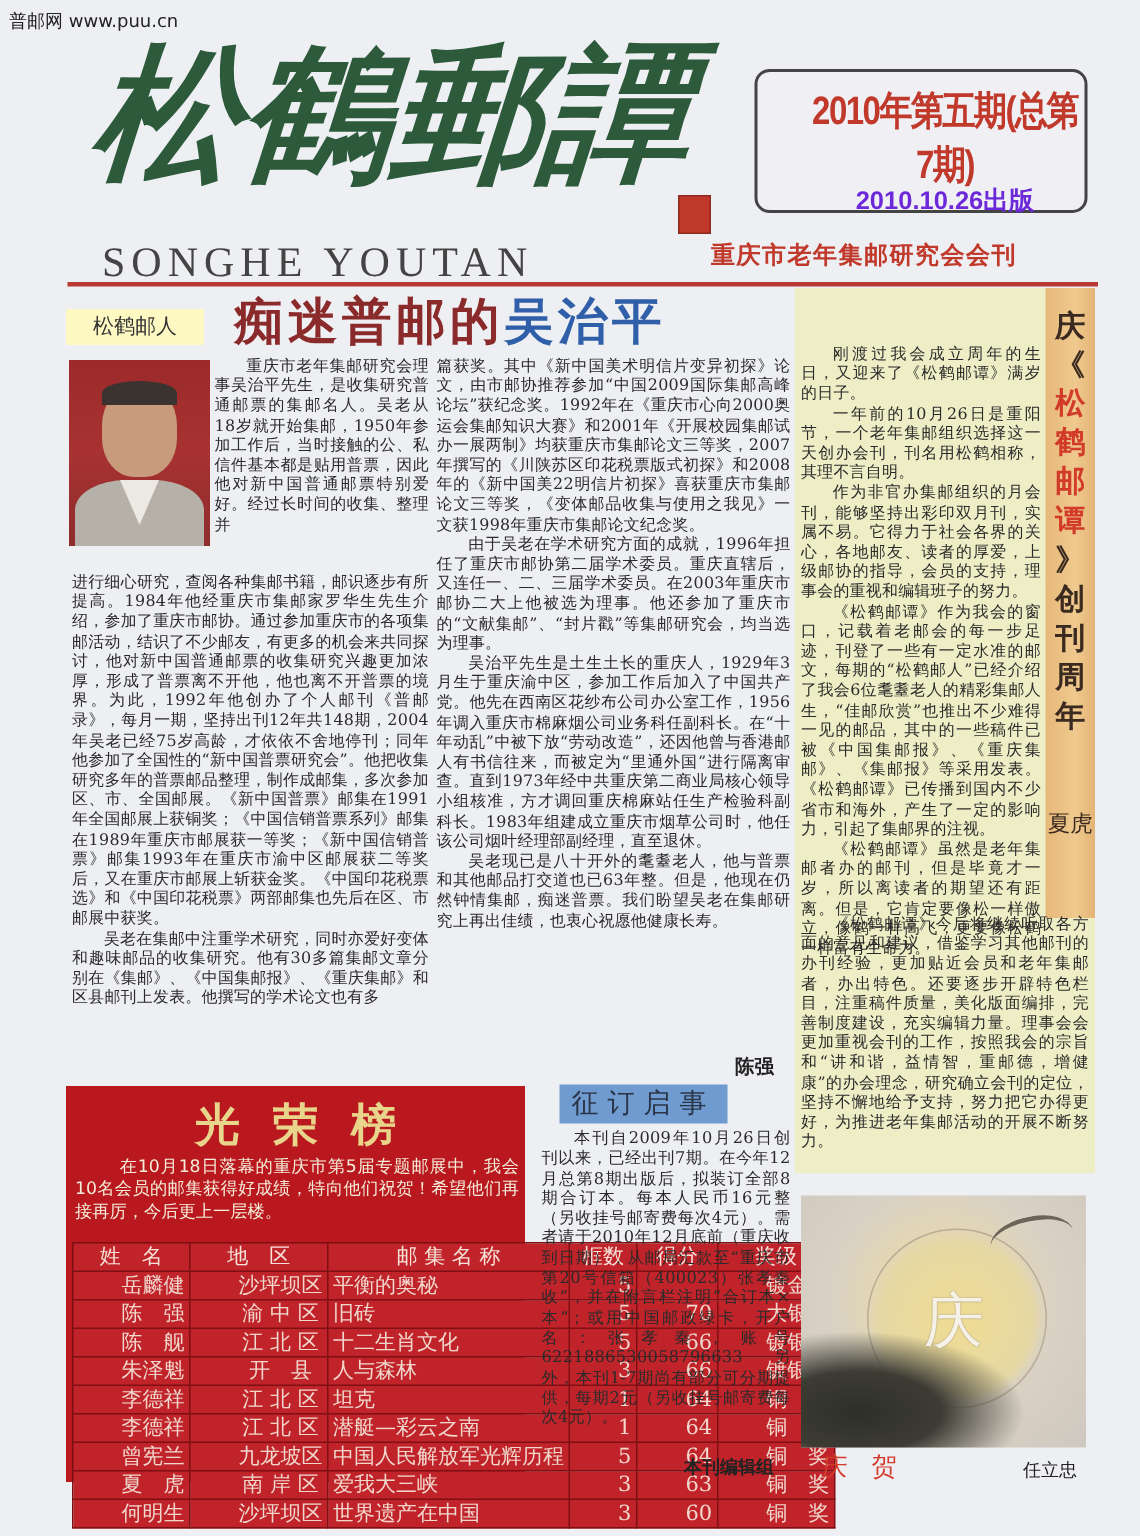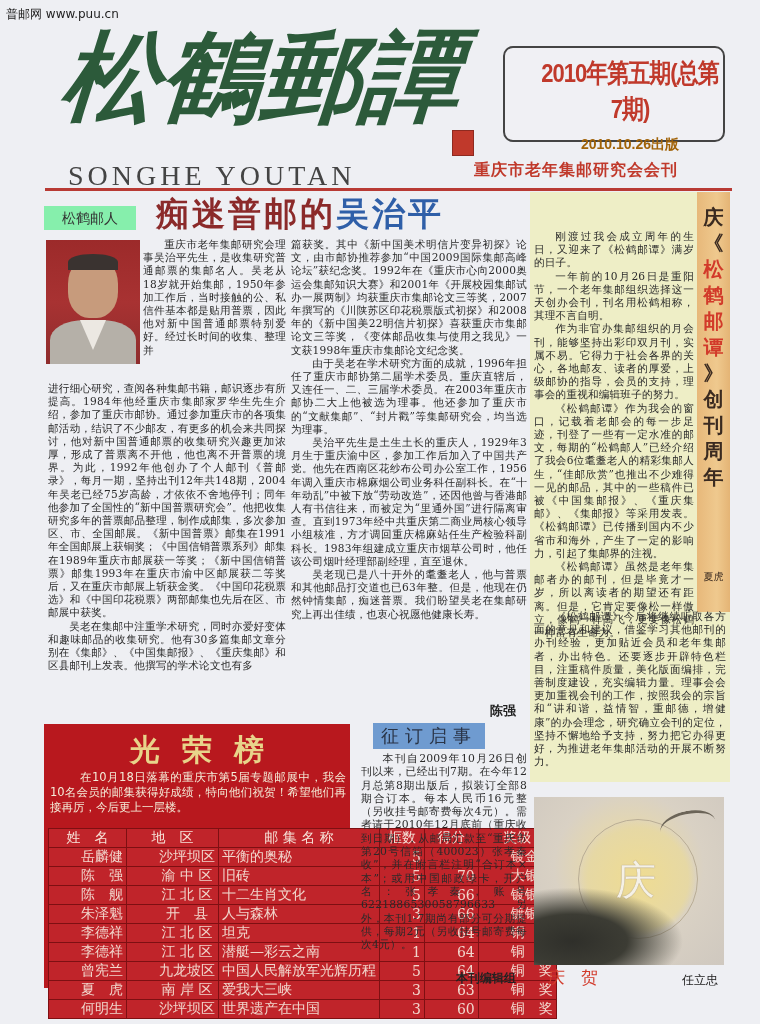--- a/index.html
+++ b/index.html
@@ -29,30 +29,30 @@
     left: 452px; top: 130px; width: 22px; height: 26px; background: #c0392b;
     border: 1px solid #8e2a20;
   }
   .issue-box {
     left: 503px; top: 46px; width: 222px; height: 96px;
     border: 2px solid #444; border-radius: 10px; background: #f0f0f4;
     text-align: center;
     padding-left: 32px;
   }
   .issue-line1 { margin-top: 14px; font-family: "Liberation Sans", sans-serif; font-size: 22px; color: #c0392b; font-weight: bold; letter-spacing: -1px; transform: scaleY(1.2); }
-  .issue-line2 { margin-top: 14px; font-family: "Liberation Sans", sans-serif; font-size: 14px; color: #a16207; font-weight: bold; }
+  .issue-line2 { font-family: "Liberation Sans", sans-serif; font-size: 17px; color: #6d28d9; font-weight: bold; }
   .publisher {
     left: 474px; top: 160px; font-family: "DejaVu Sans", sans-serif;
     font-size: 16px; font-weight: bold; color: #c0392b; letter-spacing: 1px;
   }
   .mast-rule { left: 45px; top: 188px; width: 687px; height: 3px; background: #b83a34; }
 
   
   .section-tag {
-    left: 44px; top: 206px; width: 92px; height: 24px; background: #86efac;
+    left: 44px; top: 206px; width: 92px; height: 24px; background: #fef9c3;
     font-family: "DejaVu Sans", sans-serif; font-size: 14px; color: #333;
     line-height: 24px; text-align: center;
   }
   .headline {
     left: 156px; top: 194px; font-family: "DejaVu Sans", sans-serif;
     font-size: 33px; font-weight: bold; letter-spacing: 3px; line-height: 1.2;
   }
   .headline .red { color: #8b2a2a; }
   .headline .blue { color: #2f5fa8; }
   .photo {
@@ -80,21 +80,21 @@
   .right-banner {
     left: 697px; top: 192px; width: 33px; height: 420px;
     background: linear-gradient(90deg,#e7b87a,#efc98e 60%,#e4b475);
   }
   .banner-text {
     position: absolute; left: 0; top: 12px; width: 33px; text-align: center;
     font-family: "DejaVu Sans", sans-serif; font-size: 20px; font-weight: bold; line-height: 26px;
   }
   .banner-text .dark { color: #3a2a20; display: block; }
   .banner-text .red { color: #d23a2a; display: block; font-family: Liberation Serif, serif; }
-  .banner-text .author { font-size: 10px; font-weight: normal; color: #3a2a20; display: block; line-height: 22px; margin-top: 76px; }
+  .banner-text .author { font-size: 15px; font-weight: normal; color: #3a2a20; display: block; line-height: 22px; margin-top: 48px; }
   .col-c { left: 534px; top: 194px; width: 160px; margin-top: 36px; }
   .col-c2 { left: 534px; top: 610px; width: 192px; }
 
   
   .honor {
     left: 44px; top: 724px; width: 306px; height: 264px; background: #b8181e;
   }
   .honor-title {
     position: absolute; left: 0; top: 6px; width: 100%; text-align: center;
     font-family: "DejaVu Sans", sans-serif; font-size: 30px; font-weight: bold;

